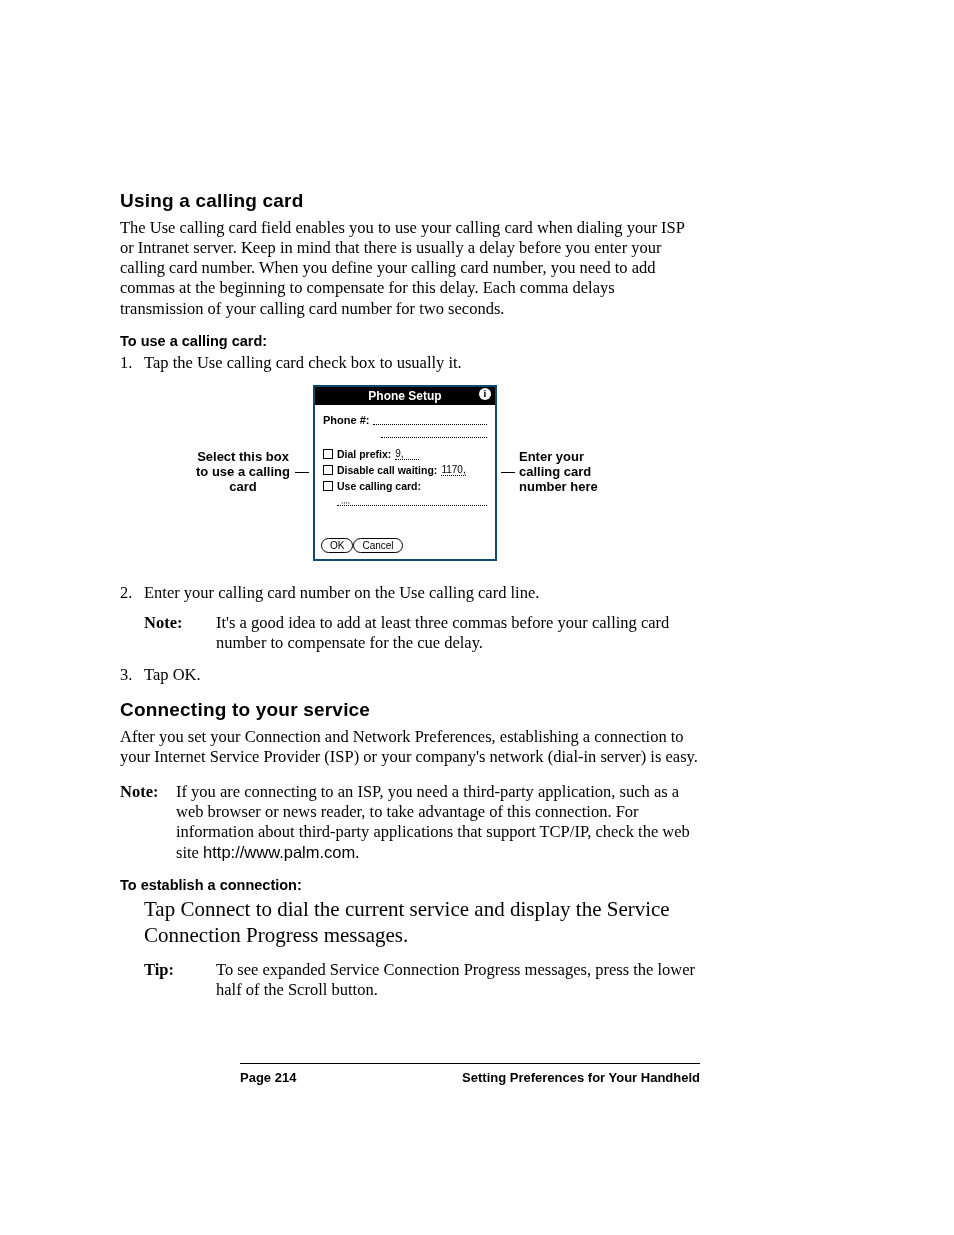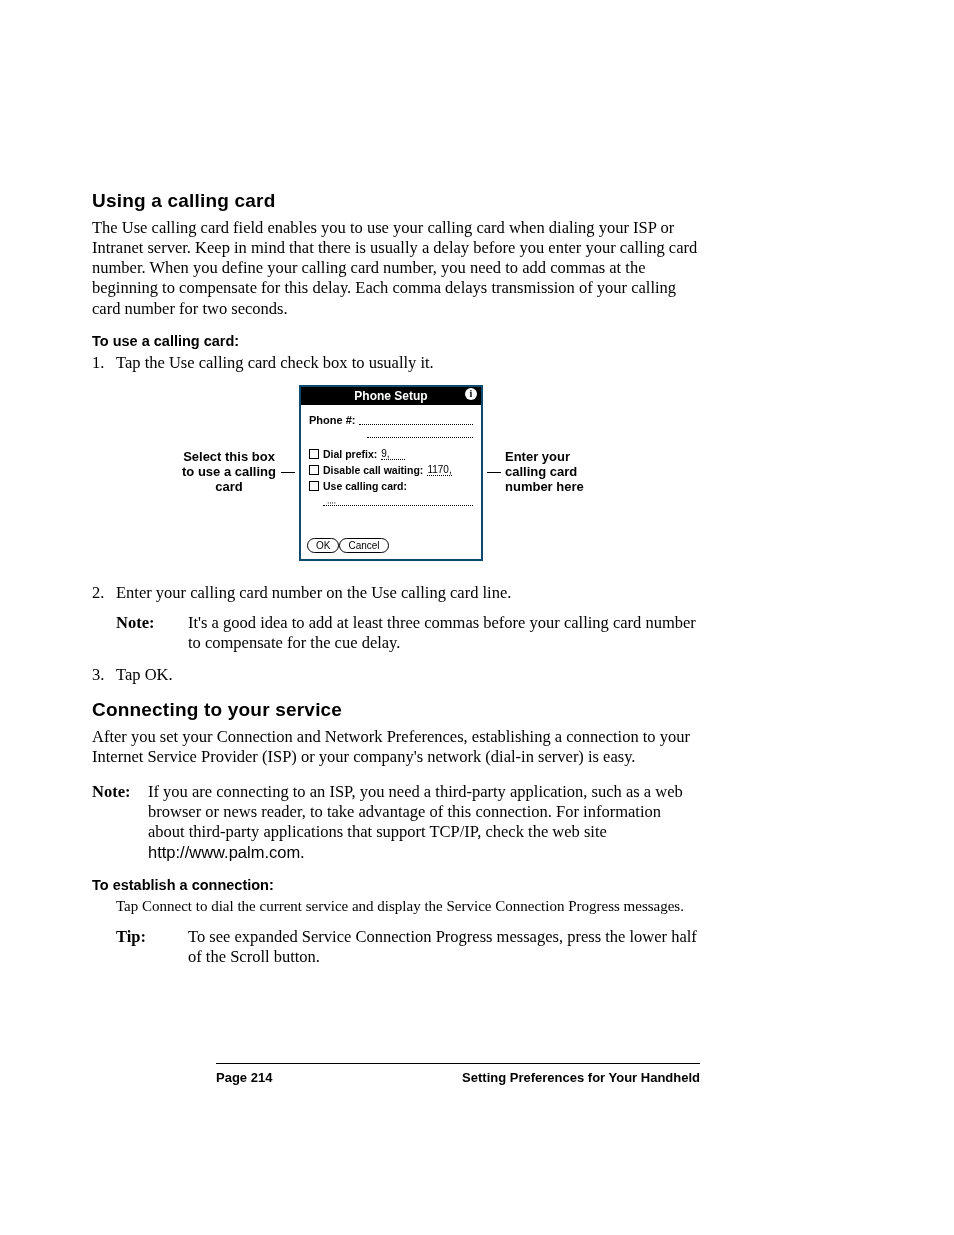--- a/index.html
+++ b/index.html
@@ -7,21 +7,21 @@
     padding: 0;
     background: #fff;
     font-family: "Palatino Linotype", "Book Antiqua", Palatino, serif;
     color: #000;
   }
   .page {
     width: 954px;
     height: 1235px;
     position: relative;
     box-sizing: border-box;
-    padding: 190px 254px 0 92px;
+    padding: 190px 254px 0 120px;
     border-radius: 24px;
   }
   .sans-bold {
     font-family: Arial, Helvetica, sans-serif;
     font-weight: 900;
   }
   h2.sans-bold {
     font-size: 19px;
     margin: 0 0 6px 0;
     letter-spacing: 0.2px;
@@ -64,21 +64,21 @@
   }
   .note-row2 .nlabel {
     font-weight: bold;
     width: 56px;
     flex-shrink: 0;
   }
   .sans-body {
     font-family: Arial, Helvetica, sans-serif;
   }
   .indent-body {
-    font-size: 15px;
+    font-size: 21px;
     line-height: 1.22;
     margin: 4px 0 12px 24px;
   }
 
   
   .figure {
     display: flex;
     align-items: center;
     justify-content: center;
     gap: 4px;
@@ -194,21 +194,21 @@
     border: 1px solid #000;
     border-radius: 8px;
     padding: 0 8px;
     font-size: 10px;
     line-height: 13px;
     text-align: center;
   }
 
   .footer {
     position: absolute;
-    left: 216px;
+    left: 240px;
     right: 254px;
     bottom: 150px;
     border-top: 1.5px solid #000;
     display: flex;
     justify-content: space-between;
     font-family: Arial, Helvetica, sans-serif;
     font-weight: 900;
     font-size: 13px;
     padding-top: 6px;
     margin-top: 28px;

